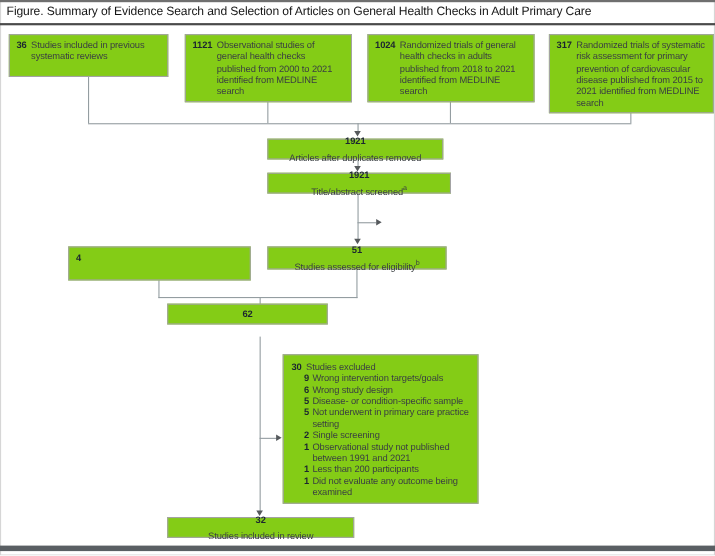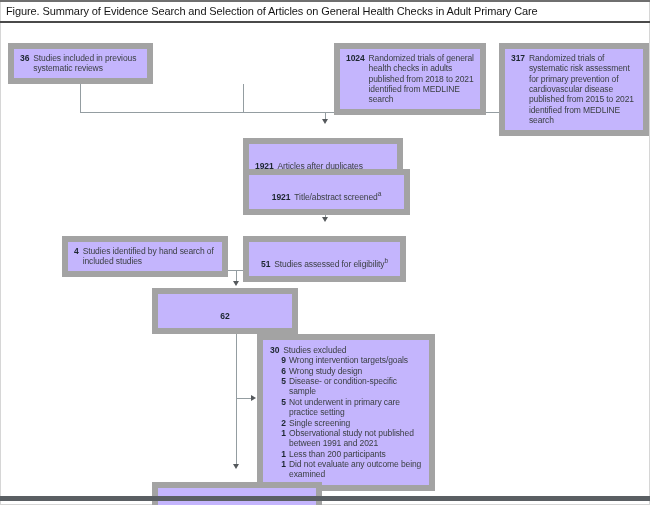--- a/index.html
+++ b/index.html
@@ -10,26 +10,26 @@
   }
   .rule{position:absolute;left:0;width:650px;background:#4a4a4a;}
   #top-rule{top:0;height:2px;background:#6f6f6f;}
   #title-rule{top:21px;height:2px;}
   #bottom-bar{position:absolute;left:0;top:496px;width:650px;height:5px;background:#5a5f63;}
   #fig-title{
     position:absolute;left:6px;top:5px;width:640px;
     font-size:11px;font-weight:normal;color:#151515;letter-spacing:-0.1px;
   }
   .box{
-    position:absolute;background:#c4b5fd;border:6px solid #a3a3a3;
+    position:absolute;background:#84cc16;border:1px solid #a3a3a3;
     box-sizing:border-box;display:flex;gap:4px;padding:4px 6px;
-    font-size:8.5px;line-height:1.22;color:#3a3f42;letter-spacing:-0.1px;margin-top:12px;
+    font-size:8.5px;line-height:1.22;color:#3a3f42;letter-spacing:-0.1px;
   }
   .box .num{font-weight:bold;color:#1c2630;white-space:nowrap;flex:none;}
-  .box.center{justify-content:center;align-items:flex-start;padding:17px 6px;}
+  .box.center{justify-content:center;align-items:center;padding:3px 6px;flex-direction:column;}
   .box sup{font-size:6.5px;line-height:0;vertical-align:super;}
   .line{position:absolute;background:#949da1;}
   .arrow-down{position:absolute;width:0;height:0;
     border-left:3.5px solid transparent;border-right:3.5px solid transparent;
     border-top:5.5px solid #55595c;}
   .arrow-right{position:absolute;width:0;height:0;
     border-top:3.5px solid transparent;border-bottom:3.5px solid transparent;
     border-left:5.5px solid #55595c;}
   
   #box-excluded{flex-direction:column;gap:0;display:block;padding:5px 7px;}
@@ -71,20 +71,24 @@
   <div class="line" style="left:236px;top:306px;width:1px;height:159px"></div>
   <div class="line" style="left:236px;top:398px;width:16px;height:1px"></div>
   <div class="arrow-right" style="left:251px;top:395px"></div>
   <div class="arrow-down" style="left:233px;top:464px"></div>
 
   <div class="box" style="left:8px;top:31px;width:145px;min-height:39px">
     <span class="num">36</span>
     <span class="txt">Studies included in previous systematic reviews</span>
   </div>
 
+  <div class="box" style="left:168px;top:31px;width:152px;min-height:54px">
+    <span class="num">1121</span>
+    <span class="txt">Observational studies of general health checks published from 2000 to 2021 identified from MEDLINE search</span>
+  </div>
 
   <div class="box" style="left:334px;top:31px;width:152px;min-height:54px">
     <span class="num">1024</span>
     <span class="txt">Randomized trials of general health checks in adults published from 2018 to 2021 identified from MEDLINE search</span>
   </div>
 
   <div class="box" style="left:499px;top:31px;width:150px;min-height:65px">
     <span class="num">317</span>
     <span class="txt">Randomized trials of systematic risk assessment for primary prevention of cardiovascular disease published from 2015 to 2021 identified from MEDLINE search</span>
   </div>
@@ -95,21 +99,20 @@
   </div>
 
   <div class="box center" style="left:243px;top:157px;width:167px;height:19px">
     <span class="num">1921</span>
     <span class="txt"><span>Title/abstract screened</span><sup>a</sup></span>
   </div>
 
 
   <div class="box" style="left:62px;top:224px;width:166px;min-height:31px">
     <span class="num">4</span>
-    <span class="txt">Studies identified by hand search of included studies</span>
   </div>
 
   <div class="box center" style="left:243px;top:224px;width:163px;height:21px">
     <span class="num">51</span>
     <span class="txt"><span>Studies assessed for eligibility</span><sup>b</sup></span>
   </div>
 
   <div class="box center" style="left:152px;top:276px;width:146px;height:19px">
     <span class="num">62</span>
   </div>

